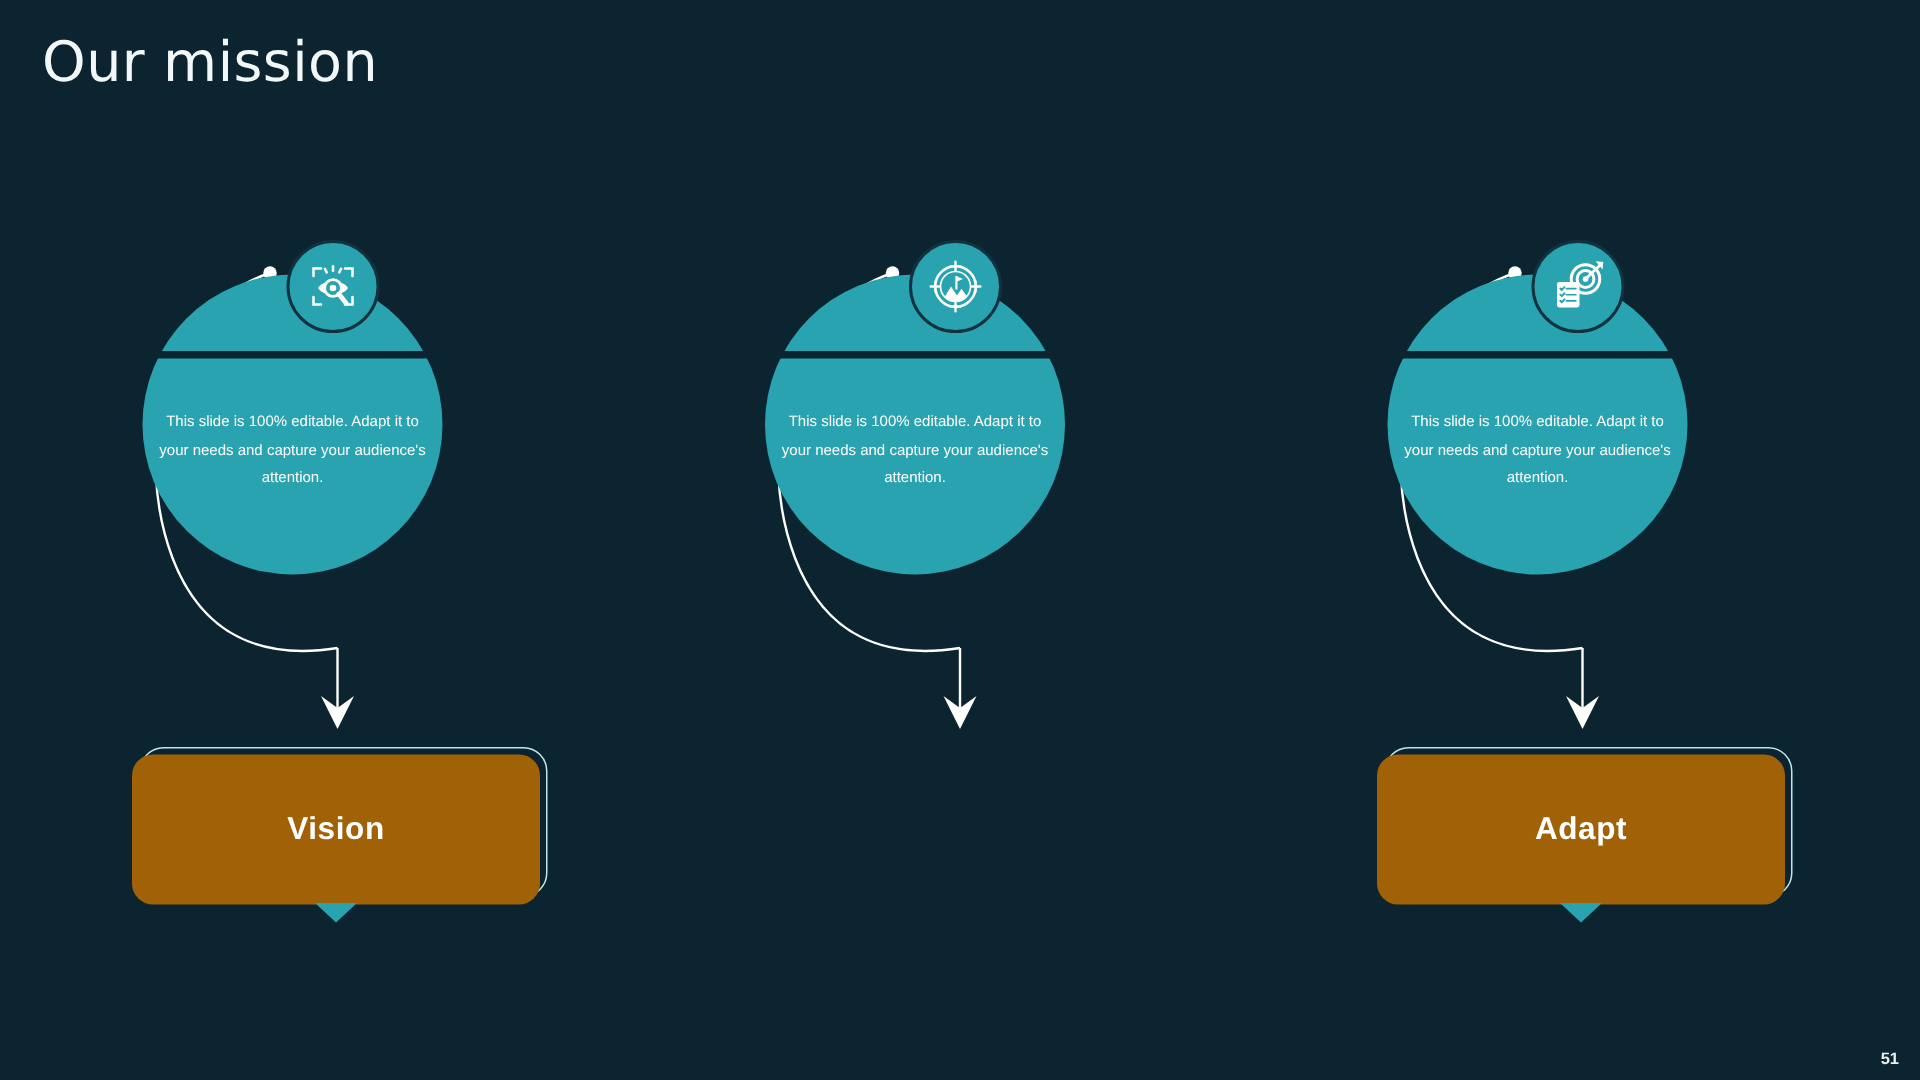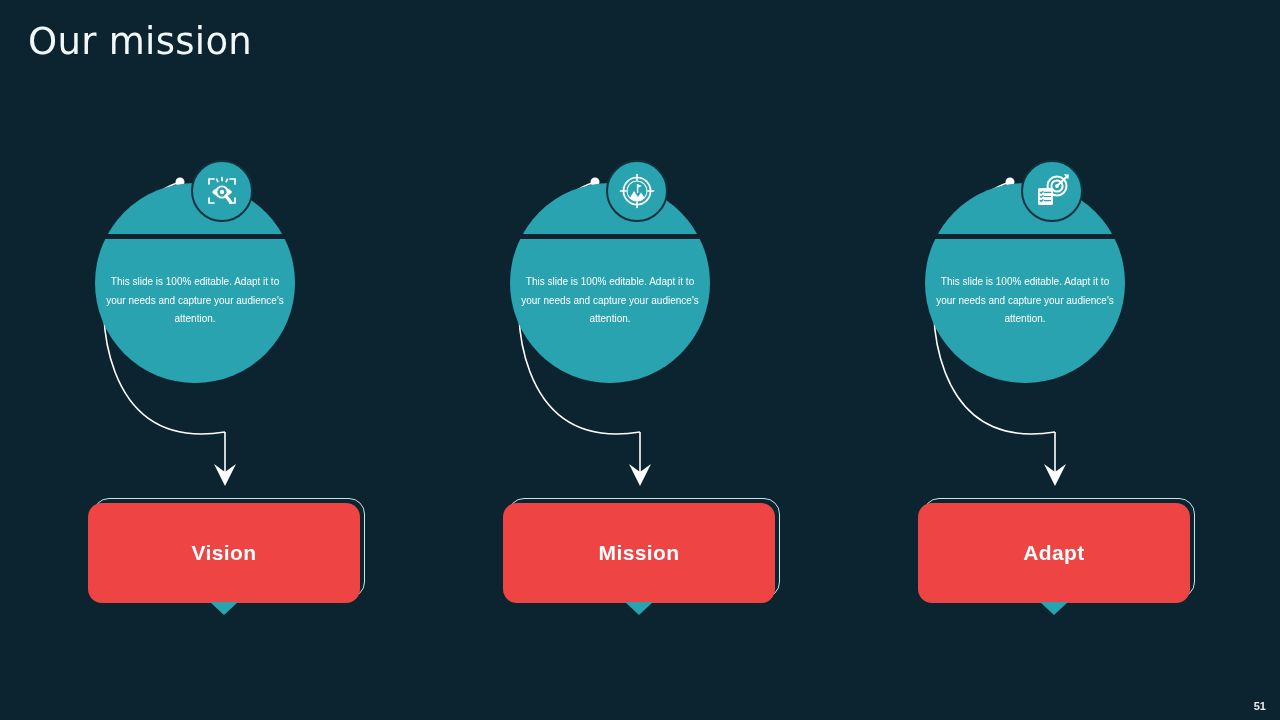--- a/index.html
+++ b/index.html
@@ -128,21 +128,21 @@
     border: 1.4px solid #bfe7ea;
     border-radius: 16px;
     box-sizing: border-box;
   }
   .label-box {
     position: absolute;
     left: 0px;
     top: 5px;
     width: 272px;
     height: 100px;
-    background: #ef4444;
+    background: #a16207;
     border-radius: 14px;
     box-sizing: border-box;
     display: flex;
     align-items: center;
     justify-content: center;
     text-align: center;
   }
   .label-text {
     font-size: 21px;
     font-weight: bold;
@@ -241,27 +241,20 @@
             <circle cx="20" cy="20" r="10"></circle>
           </clipPath>
         <g clip-path="url(#m2clip)">
           <path d="M11 30 L17 20 L21 26 L24 21.5 L30 30 Z" fill="#ffffff"></path>
           <path d="M20.6 22 L20.6 13" stroke="#ffffff" stroke-width="1.4"></path>
           <path d="M20.6 13.2 L25 15 L20.6 16.8 Z" fill="#ffffff"></path>
         </g>
       </svg>
     </div>
 
-    <div class="label-wrap">
-      <div class="label-outline"></div>
-      <div class="label-box">
-        <span class="label-text">Mission</span>
-      </div>
-      <div class="label-pointer"></div>
-    </div>
   </div>
 
   <div class="group g2">
 
     <svg class="connector" viewBox="0 0 340 720">
       <circle cx="125" cy="182" r="4.5" fill="#ffffff"></circle>
       <path d="M125 182 C 55 205, 33 300, 60 372 C 80 424, 120 440, 170 432" fill="none" stroke="#ffffff" stroke-width="1.6"></path>
       <path d="M170 432 L 170 478" fill="none" stroke="#ffffff" stroke-width="1.6"></path>
       <path d="M159 464 L 170 486 L 181 464 L 170 472 Z" fill="#ffffff"></path>
     </svg>

